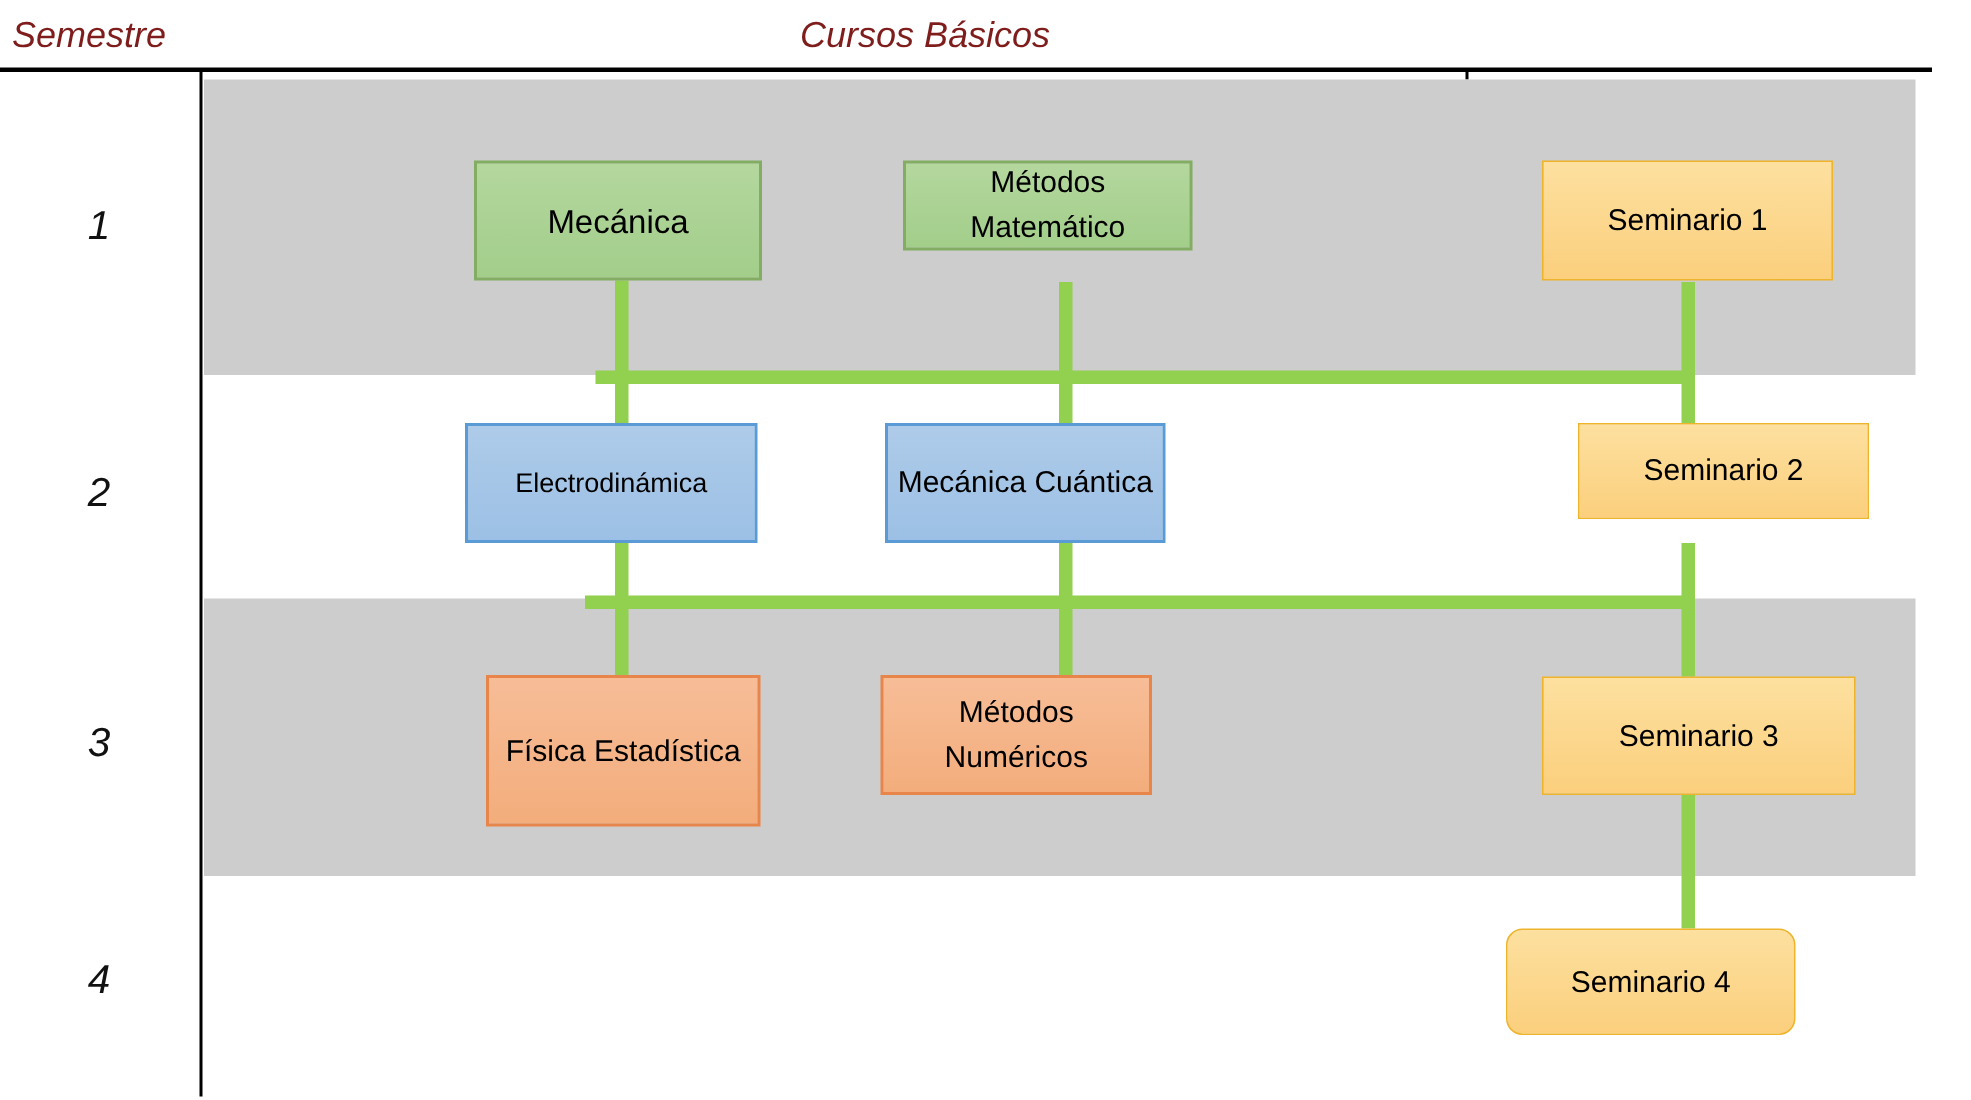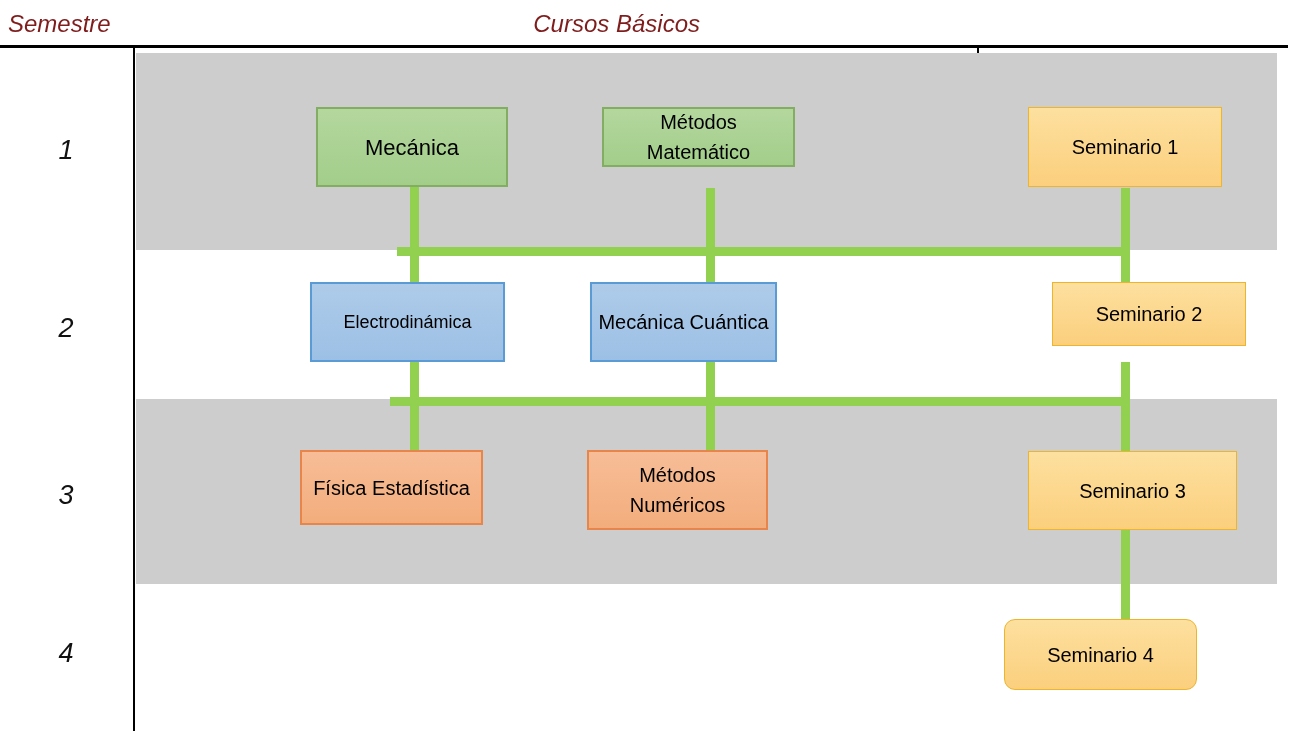--- a/index.html
+++ b/index.html
@@ -50,21 +50,21 @@
   .fs-sm{font-size:18px;}
   
   .b-mecanica{left:316px;top:107px;width:192px;height:80px;}
   .b-metmat{left:602px;top:107px;width:193px;height:60px;}
   .b-sem1{left:1028px;top:107px;width:194px;height:80px;}
   
   .b-electro{left:310px;top:282px;width:195px;height:80px;}
   .b-meccuant{left:590px;top:282px;width:187px;height:80px;}
   .b-sem2{left:1028px;top:282px;width:194px;height:64px;margin-left:24px;}
   
-  .b-fisest{left:300px;top:450px;width:183px;height:75px;text-align:center;}
+  .b-fisest{left:324px;top:450px;width:183px;height:101px;text-align:center;}
   .b-metnum{left:587px;top:450px;width:181px;height:80px;}
   .b-sem3{left:1028px;top:451px;width:209px;height:79px;}
   
   .b-sem4{left:1004px;top:619px;width:193px;height:71px;border-radius:11px;}
   
   .c-v1a{left:410px;top:187px;width:9px;height:95px;}
   .c-v2a{left:706px;top:188px;width:9px;height:94px;}
   .c-v3a{left:1121px;top:188px;width:9px;height:94px;}
   .c-h1{left:397px;top:247px;width:733px;height:9px;}
   .c-v1b{left:410px;top:362px;width:9px;height:88px;}

